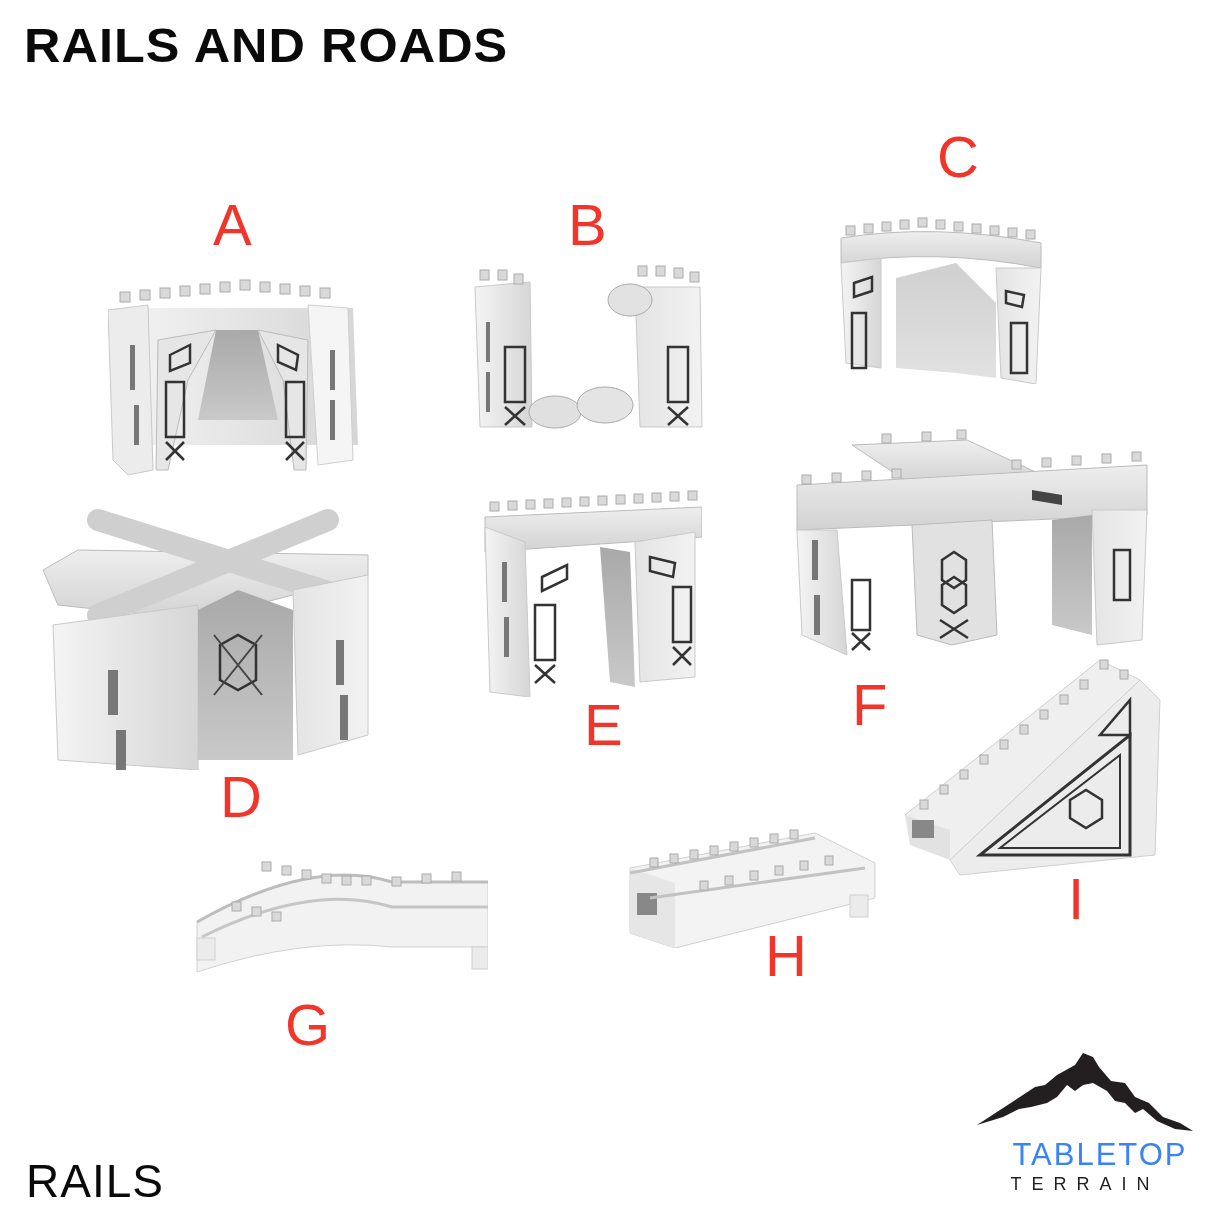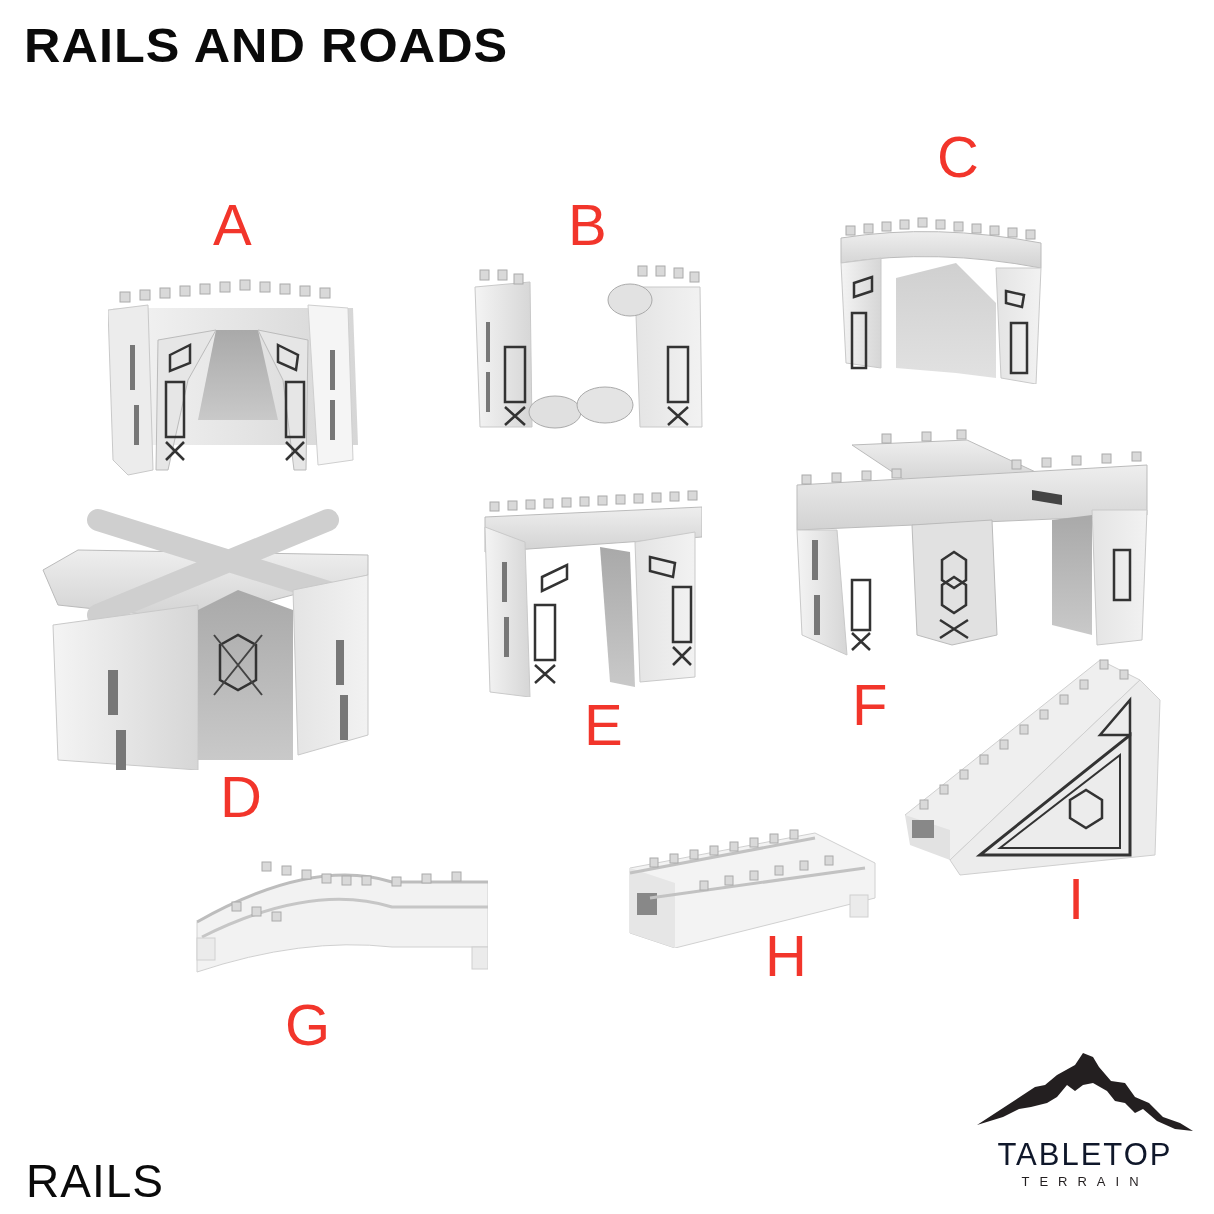--- a/index.html
+++ b/index.html
@@ -9,24 +9,24 @@
            color: #0a0a0a; letter-spacing: 1px; line-height: 1; transform: scaleX(1.05);
            transform-origin: left top; }
   .footer-title { position: absolute; left: 26px; top: 1158px; font-size: 46px; font-weight: 400;
                   color: #0a0a0a; letter-spacing: 1px; line-height: 1; }
   .label { position: absolute; color: #f2352b; font-size: 58px; font-weight: 400; line-height: 1;
            font-family: "Liberation Sans", sans-serif; }
   .piece { position: absolute; }
   .piece svg { display: block; width: 100%; height: 100%; }
   .logo { position: absolute; left: 975px; top: 1045px; width: 220px; height: 140px; }
   .logo-mtn { position: absolute; left: 0; top: 0; width: 220px; height: 92px; }
-  .logo-name { position: absolute; left: 0; top: 94px; width: 220px; text-align: center;
-               font-size: 31px; font-weight: 400; color: #0f172a; letter-spacing: 2px; line-height: 1; }
+  .logo-name { position: absolute; left: 15px; top: 94px; width: 220px; text-align: center;
+               font-size: 31px; font-weight: 400; color: #3b82f6; letter-spacing: 2px; line-height: 1; }
   .logo-sub { position: absolute; left: 0; top: 130px; width: 220px; text-align: center;
-              font-size: 13px; color: #231f20; letter-spacing: 10px; line-height: 1; }
+              font-size: 18px; color: #231f20; letter-spacing: 10px; line-height: 1; }
 </style>
 </head>
 <body>
 
 <div class="title">RAILS AND ROADS</div>
 
 <svg width="0" height="0" style="position:absolute">
   <defs>
     <linearGradient id="stoneL" x1="0" y1="0" x2="1" y2="0">
       <stop offset="0" stop-color="#f4f4f4"></stop>

